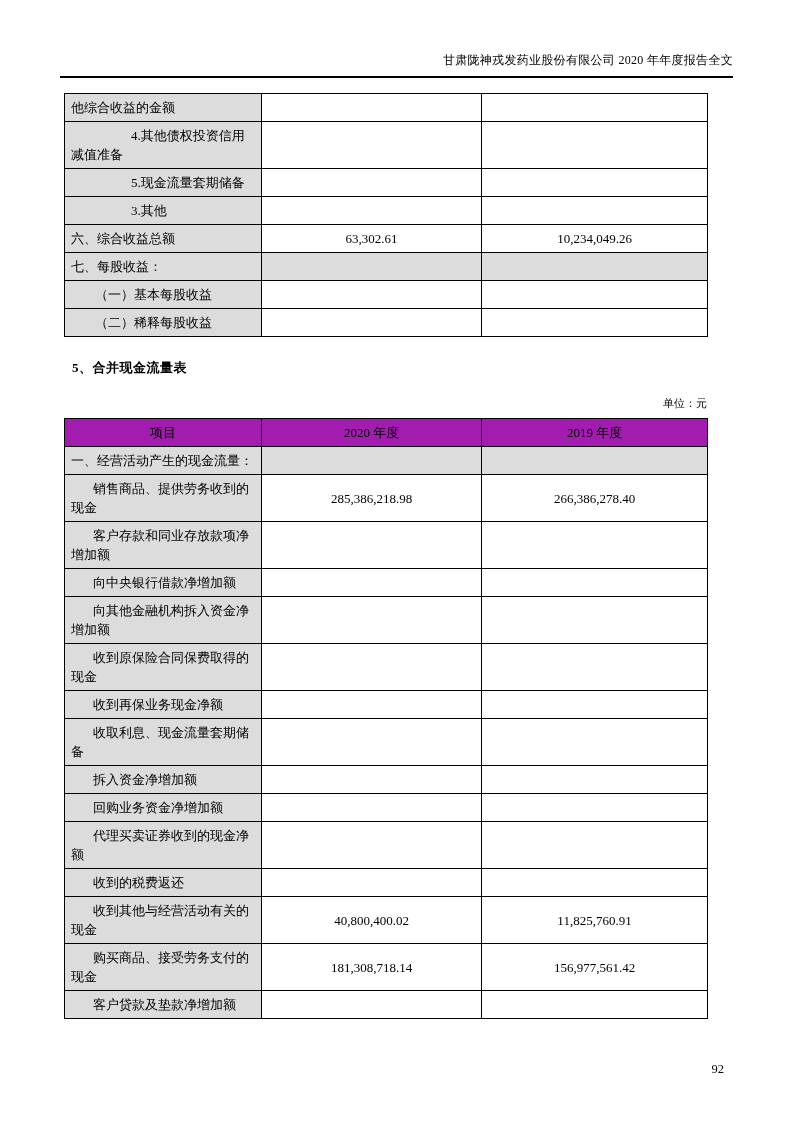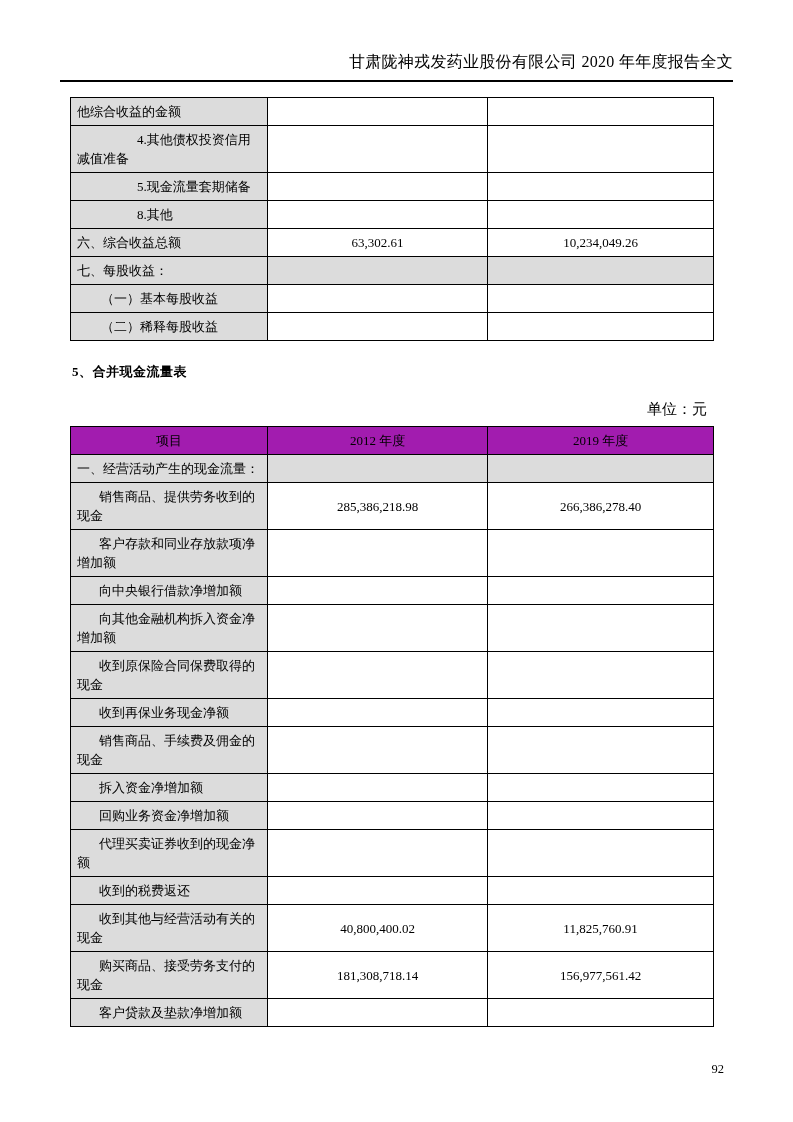--- a/index.html
+++ b/index.html
@@ -10,32 +10,32 @@
     font-family: "Liberation Serif", "DejaVu Serif", serif;
     color: #000;
     overflow: hidden;
   }
   .content { padding: 0 60px; }
 
   
   .doc-header {
     margin-top: 52px;
     text-align: right;
-    font-size: 16px;
+    font-size: 12px;
     letter-spacing: 0.3px;
     padding-bottom: 7px;
     border-bottom: 2px solid #000;
   }
 
   
   table.fin {
     border-collapse: collapse;
     table-layout: fixed;
     width: 643px;
-    margin-left: 10px;
+    margin-left: 4px;
     border: 1.5px solid #000;
   }
   table.fin td, table.fin th {
     border: 1px solid #000;
     font-size: 13px;
     line-height: 19px;
     font-weight: normal;
     padding: 4px 6px;
     vertical-align: middle;
     overflow: hidden;
@@ -54,21 +54,21 @@
 
   .section-title {
     margin: 22px 0 0 12px;
     font-size: 13px;
     font-weight: bold;
     letter-spacing: 0.5px;
   }
   .unit-line {
     margin: 19px 26px 7px 0;
     text-align: right;
-    font-size: 15px;
+    font-size: 11px;
   }
   .page-number {
     position: absolute;
     top: 1062px;
     right: 69px;
     font-size: 12.5px;
   }
 </style>
 </head>
 <body>
@@ -93,21 +93,21 @@
       <td class="lbl ind2">4.其他债权投资信用减值准备</td>
       <td class="num"></td>
       <td class="num"></td>
     </tr>
     <tr class="rh1">
       <td class="lbl ind2">5.现金流量套期储备</td>
       <td class="num"></td>
       <td class="num"></td>
     </tr>
     <tr class="rh1">
-      <td class="lbl ind2">8.其他</td>
+      <td class="lbl ind2">3.其他</td>
       <td class="num"></td>
       <td class="num"></td>
     </tr>
     <tr class="rh1">
       <td class="lbl">六、综合收益总额</td>
       <td class="num">63,302.61</td>
       <td class="num">10,234,049.26</td>
     </tr>
     <tr class="rh1 shaded">
       <td class="lbl">七、每股收益：</td>
@@ -132,21 +132,21 @@
 
   <table class="fin">
     <colgroup>
         <col style="width:197px">
         <col style="width:220px">
         <col style="width:226px">
       </colgroup>
     <tbody>
         <tr class="rh1">
       <th class="hdr">项目</th>
-      <th class="hdr">2012 年度</th>
+      <th class="hdr">2020 年度</th>
       <th class="hdr">2019 年度</th>
     </tr>
     <tr class="rh1 shaded">
       <td class="lbl">一、经营活动产生的现金流量：</td>
       <td class="num"></td>
       <td class="num"></td>
     </tr>
     <tr class="rh1">
       <td class="lbl ind1">销售商品、提供劳务收到的现金</td>
       <td class="num">285,386,218.98</td>
@@ -171,21 +171,21 @@
       <td class="lbl ind1">收到原保险合同保费取得的现金</td>
       <td class="num"></td>
       <td class="num"></td>
     </tr>
     <tr class="rh1">
       <td class="lbl ind1">收到再保业务现金净额</td>
       <td class="num"></td>
       <td class="num"></td>
     </tr>
     <tr class="rh1">
-      <td class="lbl ind1">销售商品、手续费及佣金的现金</td>
+      <td class="lbl ind1">收取利息、现金流量套期储备</td>
       <td class="num"></td>
       <td class="num"></td>
     </tr>
     <tr class="rh1">
       <td class="lbl ind1">拆入资金净增加额</td>
       <td class="num"></td>
       <td class="num"></td>
     </tr>
     <tr class="rh1">
       <td class="lbl ind1">回购业务资金净增加额</td>

